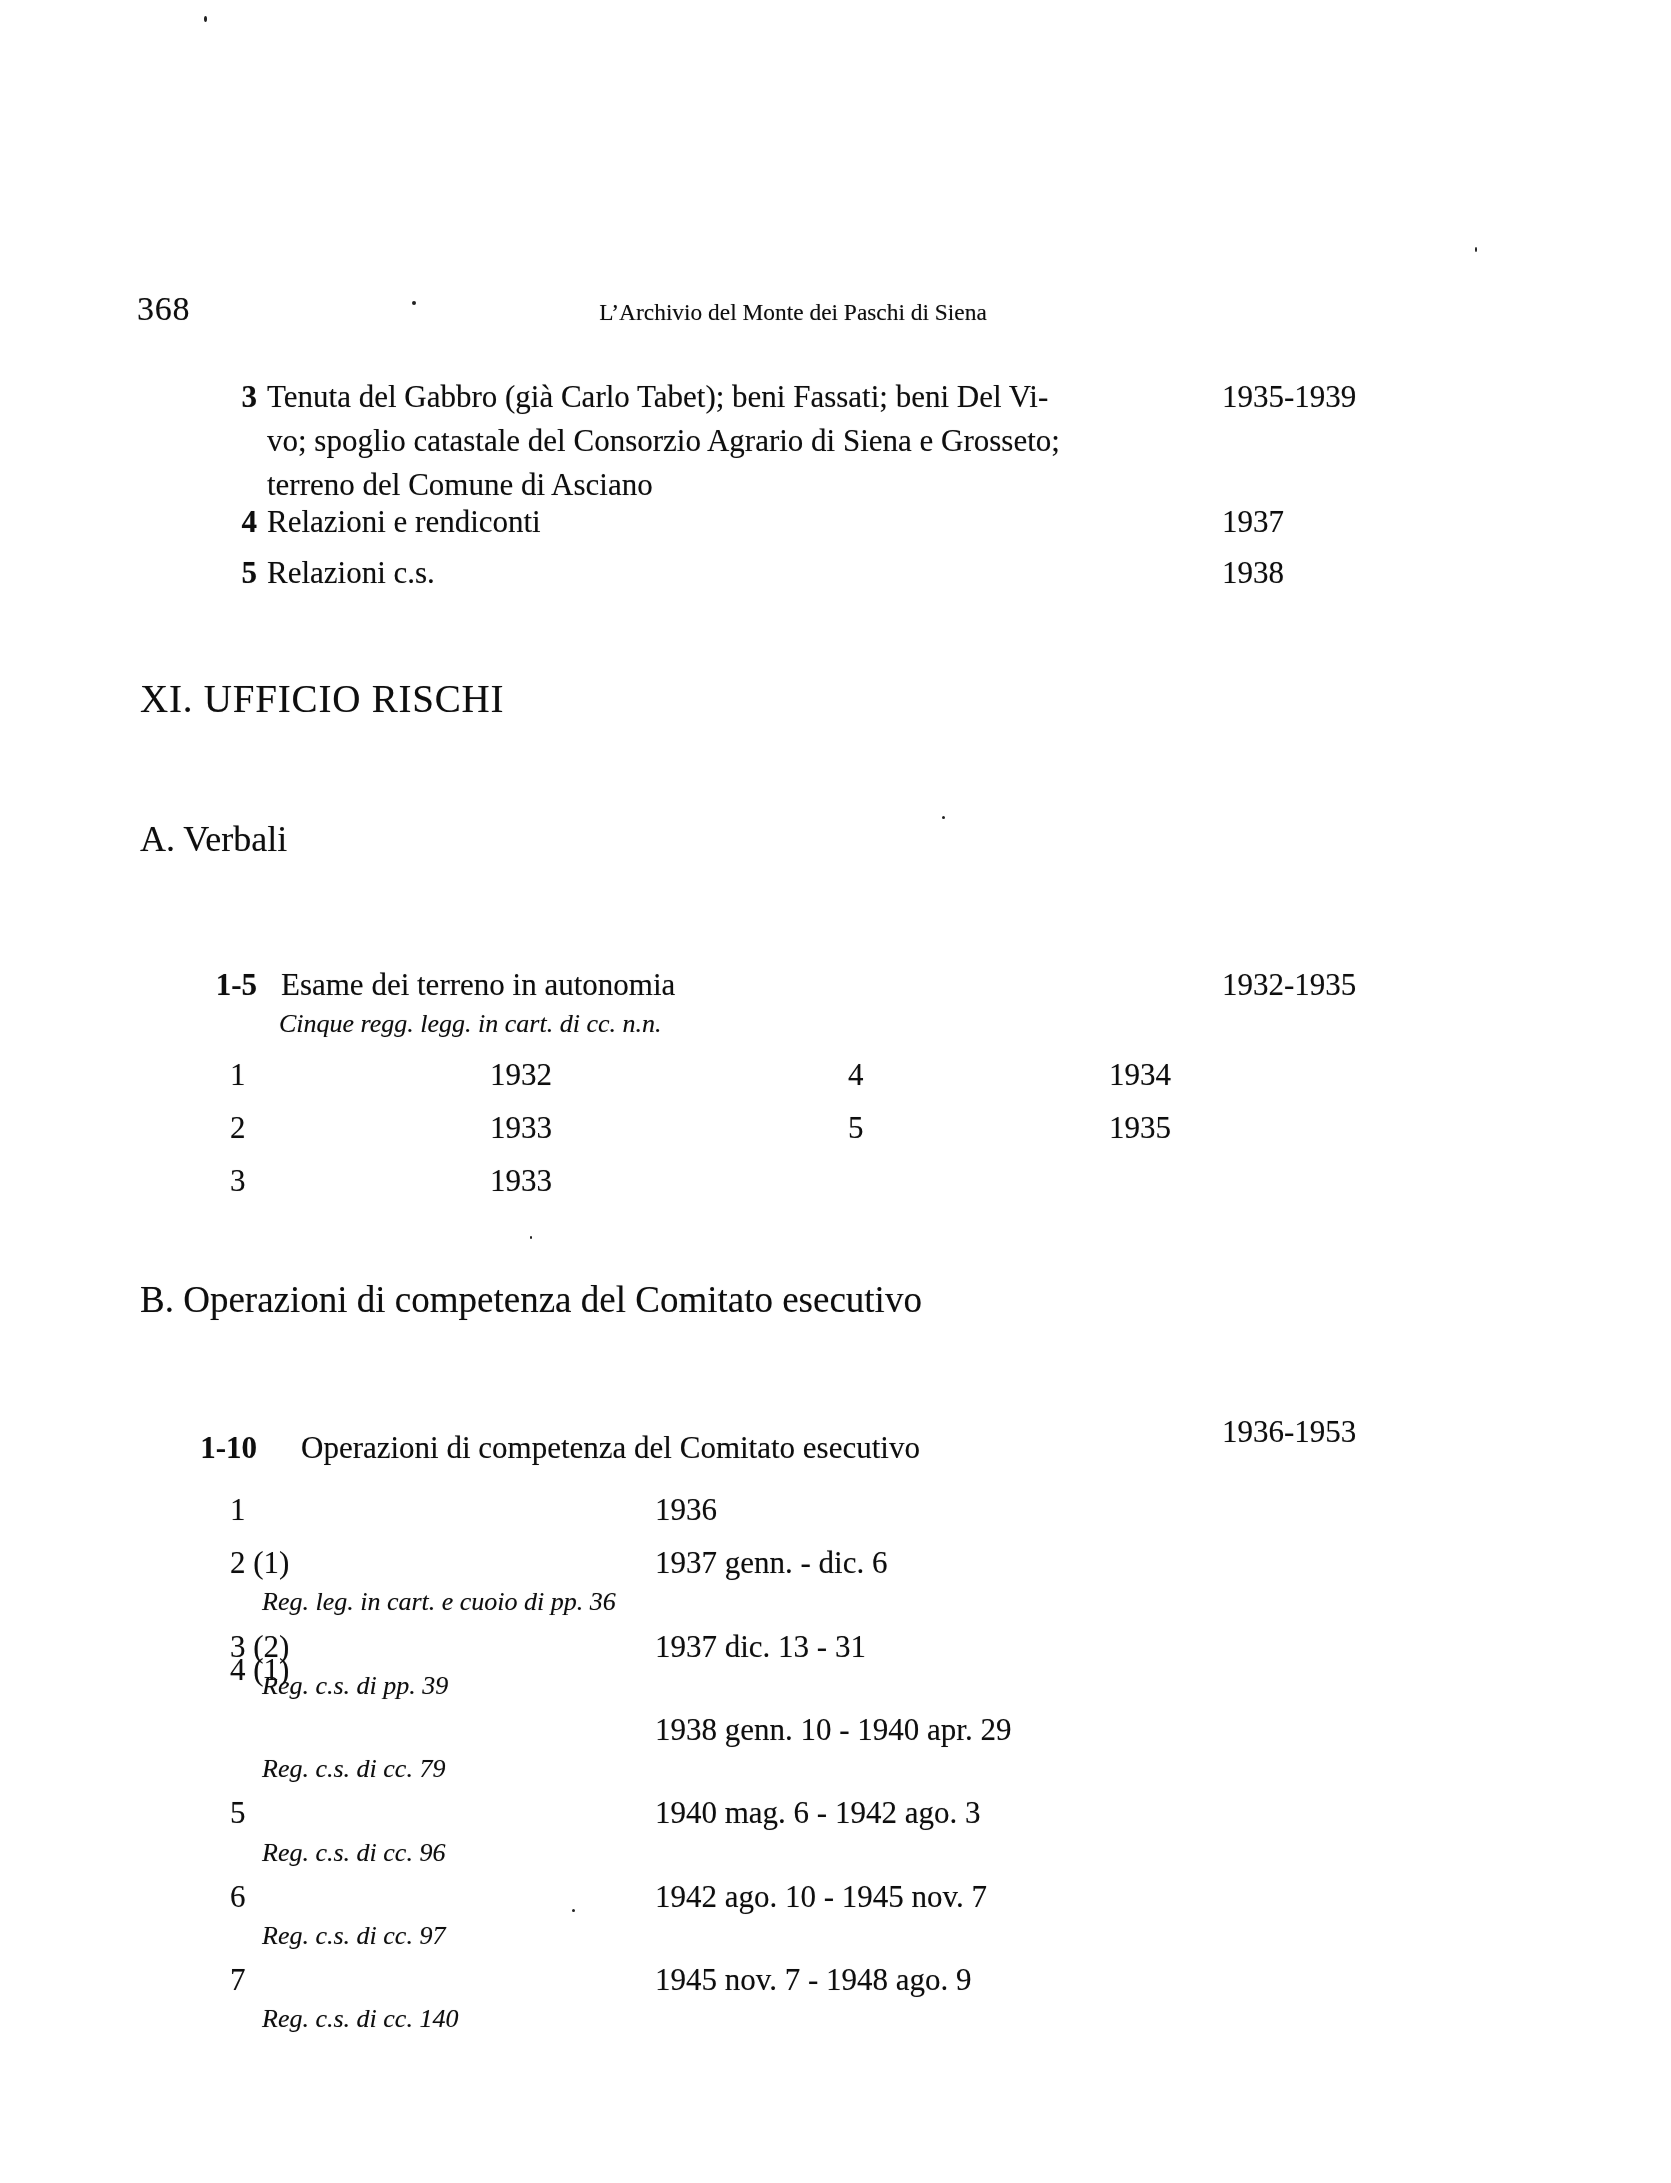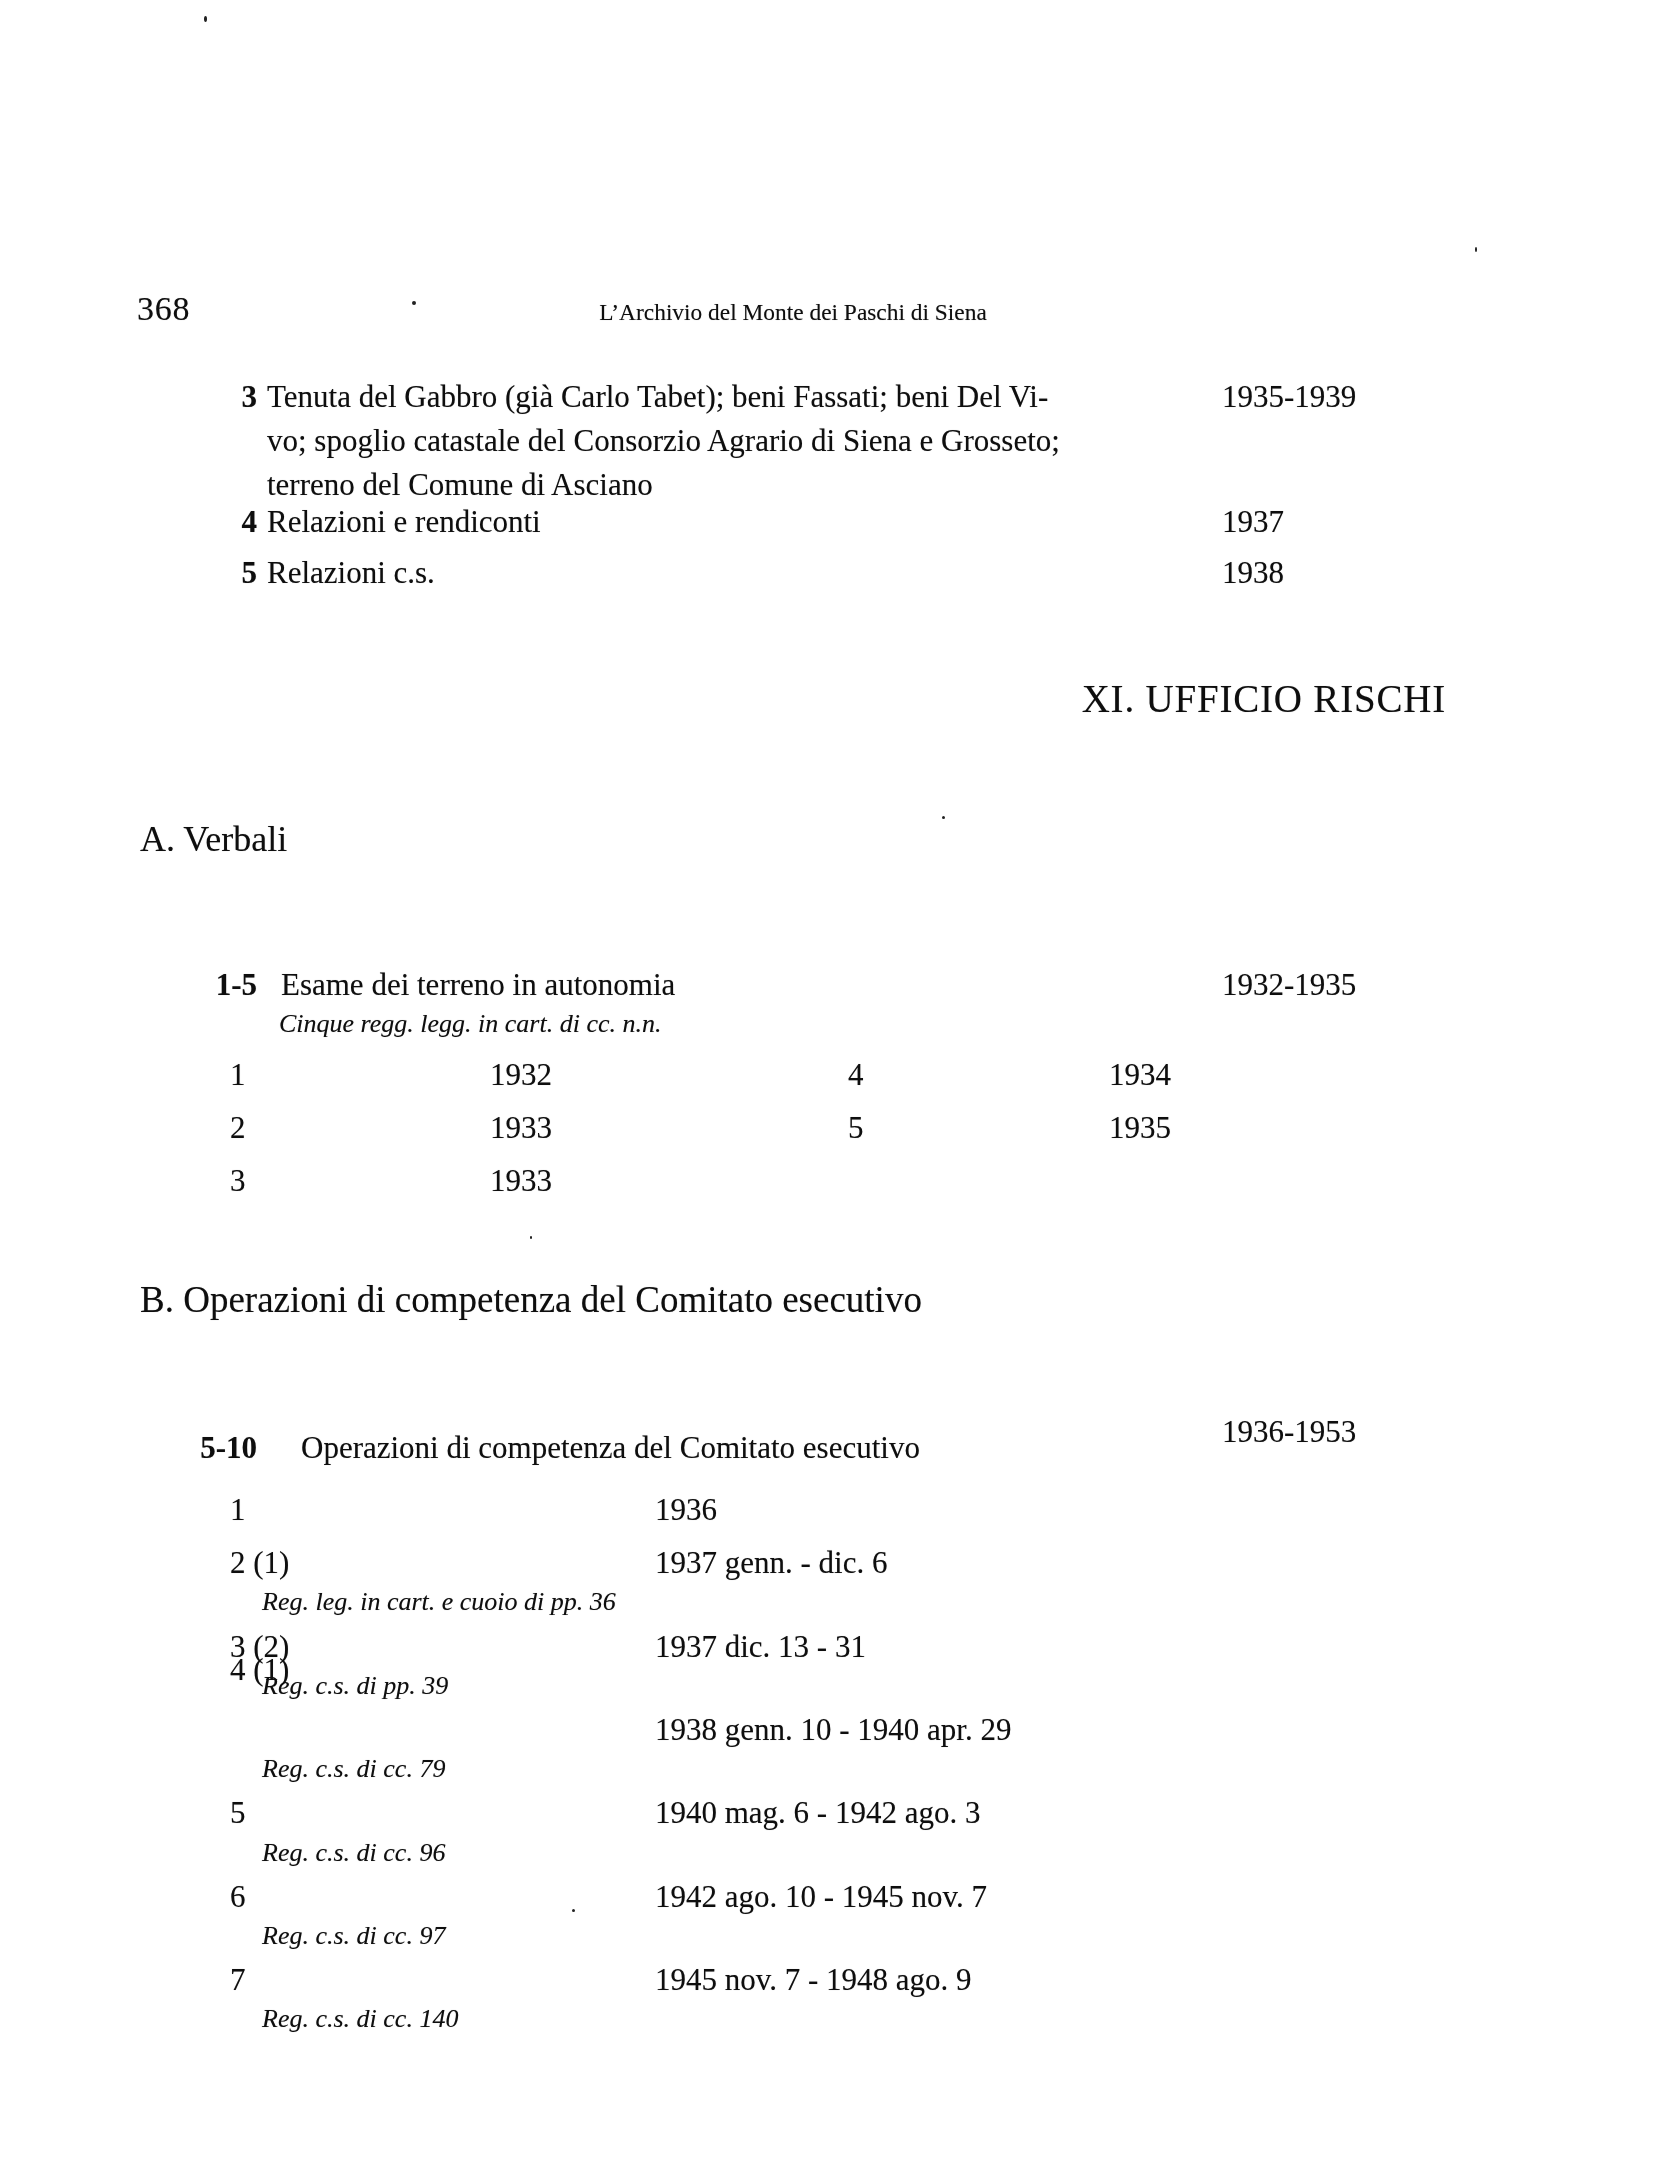--- a/index.html
+++ b/index.html
@@ -12,21 +12,21 @@
     color:#0e0e0e;
     overflow:hidden;
     text-shadow:0 0 0.8px rgba(0,0,0,.35);
   }
   .abs { position:absolute; white-space:nowrap;margin-top:48px; }
   .pagenum { left:137px; top:242px; font-size:34px; letter-spacing:0.8px; }
   .running-title { left:140px; top:251px; width:1306px; text-align:center; font-size:23.4px; }
   .numcol { left:140px; width:117px; text-align:right; font-weight:bold; font-size:31px; }
   .txt40 { font-size:31px; }
   .datecol { left:1222px; font-size:31px; }
-  .heading-xi { left:140px; top:628px; width:1306px; text-align:right; font-size:39px; letter-spacing:0.8px; }
+  .heading-xi { left:140px; top:628px; width:1306px; text-align:left; font-size:39px; letter-spacing:0.8px; }
   .heading-sub { left:140px; width:1306px; text-align:left; font-size:36px; }
   .note { font-style:italic; font-size:26px; }
   .alist-num { left:230px; font-size:31px; }
   .alist-year { left:490px; font-size:31px; }
   .alist-num-r { left:848px; font-size:31px; }
   .alist-year-r { left:1109px; font-size:31px; }
   .blist-num { left:230px; font-size:31px; }
   .blist-date { left:655px; font-size:31px; }
   .blist-note { left:262px; }
   .anote { left:279px; }
@@ -70,21 +70,21 @@
   <div class="abs alist-num" style="top:1115px">3</div>
   <div class="abs alist-year" style="top:1115px">1933</div>
 
   <div class="abs alist-num-r" style="top:1009px">4</div>
   <div class="abs alist-year-r" style="top:1009px">1934</div>
   <div class="abs alist-num-r" style="top:1062px">5</div>
   <div class="abs alist-year-r" style="top:1062px">1935</div>
 
   <div class="abs heading-sub" style="top:1230px; font-size:37px;">B. Operazioni di competenza del Comitato esecutivo</div>
 
-  <div class="abs numcol" style="top:1382px">5-10</div>
+  <div class="abs numcol" style="top:1382px">1-10</div>
   <div class="abs txt40" style="left:301px; top:1382px">Operazioni di competenza del Comitato esecutivo</div>
   <div class="abs datecol" style="top:1366px">1936-1953</div>
 
   <div class="abs blist-num" style="top:1444px">1</div>
   <div class="abs blist-date" style="top:1444px">1936</div>
 
   <div class="abs blist-num" style="top:1497px">2 (1)</div>
   <div class="abs blist-date" style="top:1497px">1937 genn. - dic. 6</div>
   <div class="abs note blist-note" style="top:1539px">Reg. leg. in cart. e cuoio di pp. 36</div>
 

